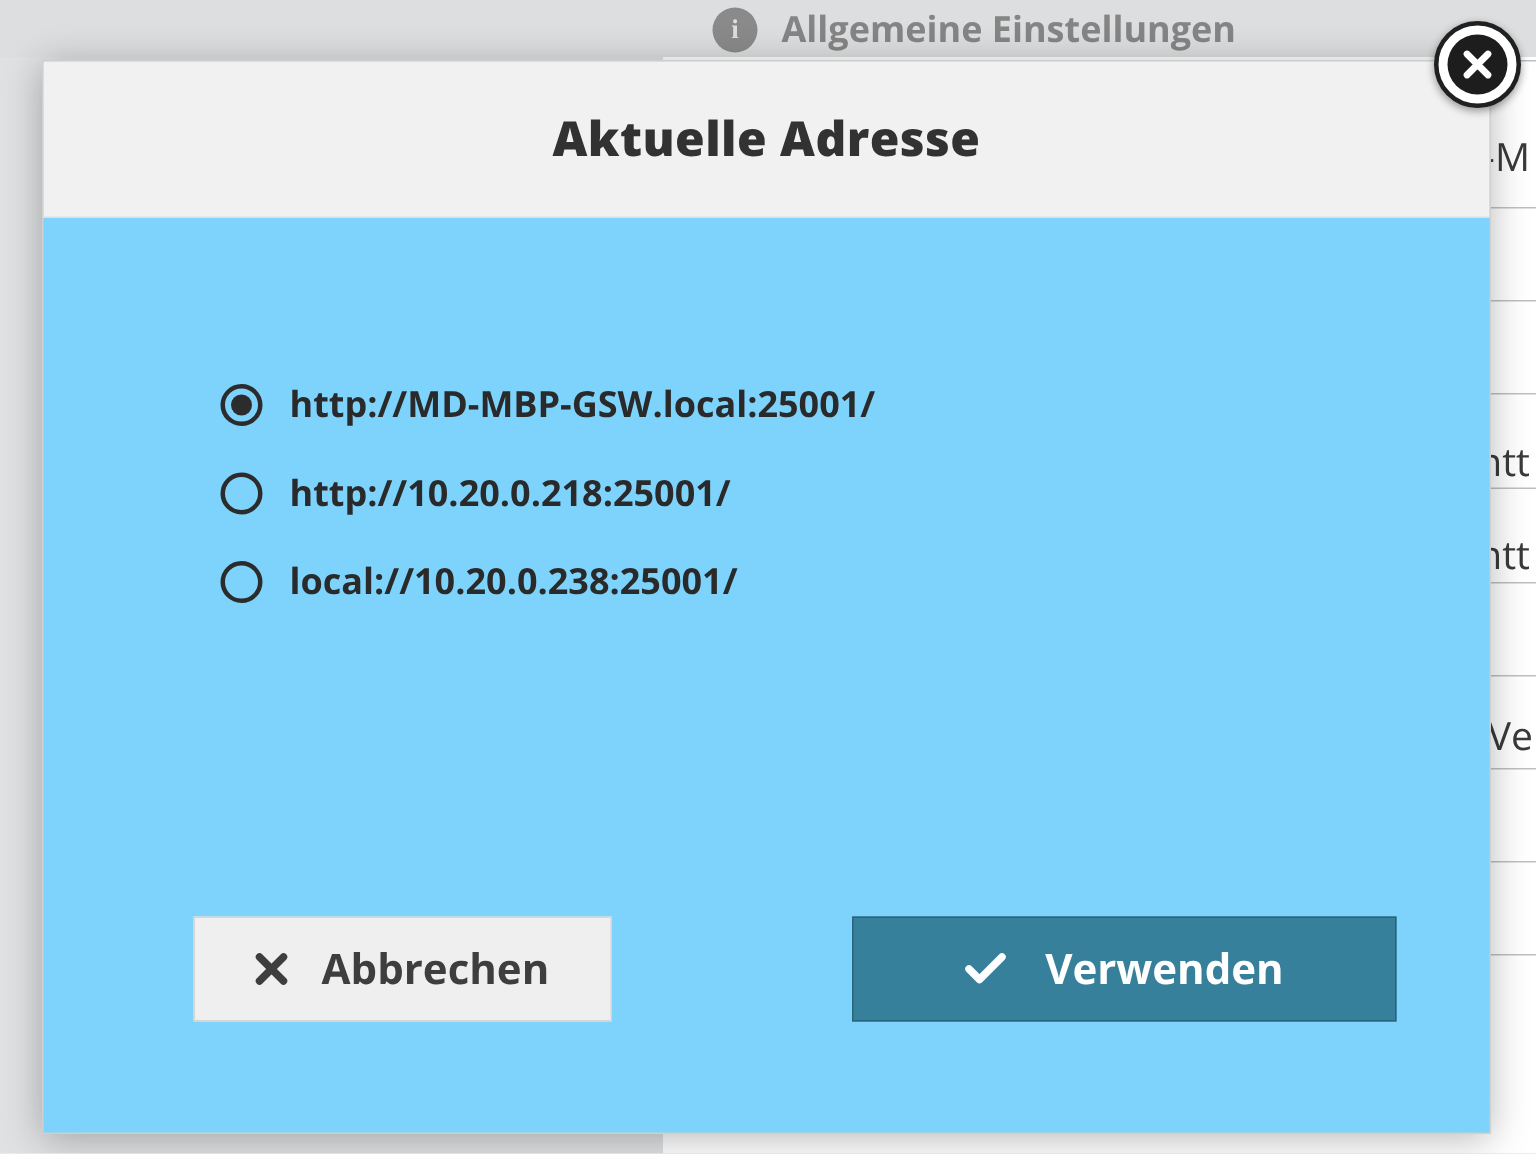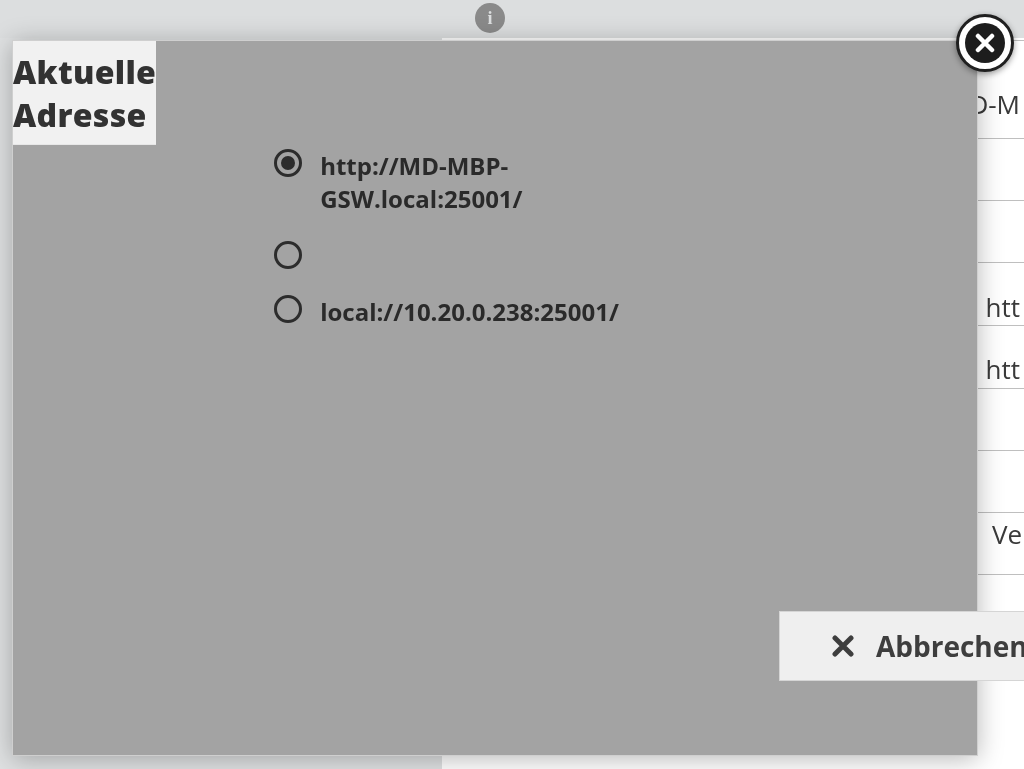--- a/index.html
+++ b/index.html
@@ -67,30 +67,30 @@
     border-top: 1px solid #bfbfbf;
   }
   .bg-text-snippet {
     position: absolute;
     color: #3a3a3a;
     font-size: 26px;
   }
 
   .modal {
     position: absolute;
-    left: 12px;
+    left: 28px;
     top: 40px;
     width: 966px;
     height: 716px;
-    background: #a3a3a3;
+    background: #7dd3fc;
     border: 1px solid #cfcfcf;
     box-shadow: 0 3px 24px rgba(0,0,0,.28);
     box-sizing: border-box;
     display: flex;
-    flex-direction: row;
+    flex-direction: column;
   }
   .modal-header {
     height: 103px;
     width: 100%;
     background: #f1f1f1;
     border-bottom: 1px solid #e7e7e7;
     display: flex;
     align-items: center;
     justify-content: center;
   }
@@ -110,21 +110,21 @@
     line-height: 38px;
     font-weight: 700;
     color: #2a2a2a;
   }
   .radio-list {
     margin-top: 34px;
     padding-left: 55px;
   }
   .radio-row {
     display: flex;
-    align-items: flex-start;
+    align-items: center;
     margin-bottom: 26px;
     cursor: pointer;
   }
   .radio-outer {
     width: 28px;
     height: 28px;
     border: 3px solid #2c2c2c;
     border-radius: 50%;
     box-sizing: border-box;
     display: flex;
@@ -212,52 +212,54 @@
   }
 </style>
 </head>
 <body>
 
 <div class="bg-page">
   <div class="bg-sidebar"></div>
   <div class="bg-header"></div>
   <div class="bg-general-settings">
     <span class="bg-info-icon">i</span>
+    <span>Allgemeine Einstellungen</span>
   </div>
   <div class="bg-line" style="top:40px"></div>
   <div class="bg-line" style="top:138px"></div>
   <div class="bg-line" style="top:200px"></div>
   <div class="bg-line" style="top:262px"></div>
   <div class="bg-line" style="top:325px"></div>
   <div class="bg-line" style="top:388px"></div>
   <div class="bg-line" style="top:450px"></div>
   <div class="bg-line" style="top:512px"></div>
   <div class="bg-line" style="top:574px"></div>
   <div class="bg-line" style="top:636px"></div>
   <span class="bg-text-snippet" style="top:86px; right:4px;">D-M</span>
   <span class="bg-text-snippet" style="top:289px; right:4px;">htt</span>
   <span class="bg-text-snippet" style="top:351px; right:4px;">htt</span>
-  <span class="bg-text-snippet" style="top:472px; right:2px;margin-top:44px;">Ve</span>
+  <span class="bg-text-snippet" style="top:472px; right:2px;">Ve</span>
 </div>
 
 <div class="modal">
   <div class="modal-header">
     <div class="modal-title">Aktuelle Adresse</div>
   </div>
   <div class="modal-body">
 
     <div class="radio-list">
       <div class="radio-row selected">
         <span class="radio-outer">
             <span class="radio-inner"></span>
           </span>
         <span class="radio-label">http://MD-MBP-GSW.local:25001/</span>
       </div>
       <div class="radio-row">
         <span class="radio-outer"></span>
+        <span class="radio-label">http://10.20.0.218:25001/</span>
       </div>
       <div class="radio-row">
         <span class="radio-outer"></span>
         <span class="radio-label">local://10.20.0.238:25001/</span>
       </div>
     </div>
   </div>
 
   <div class="modal-actions">
     <div class="btn btn-cancel">

